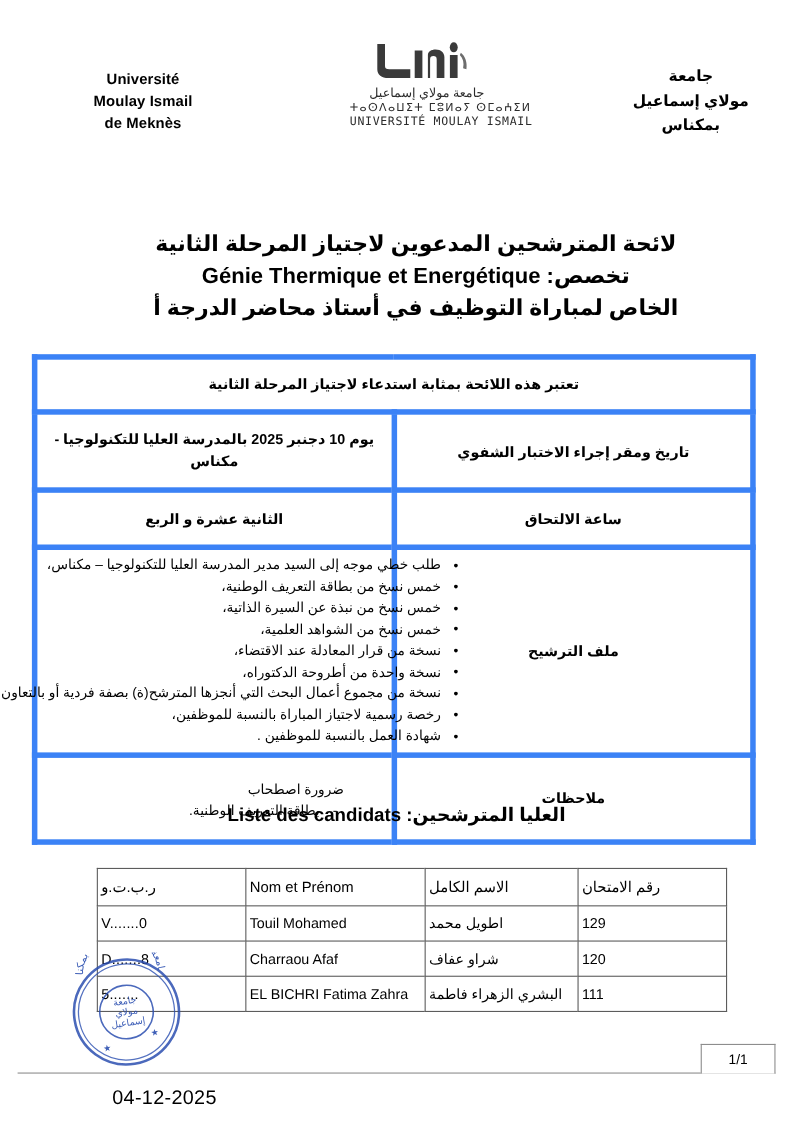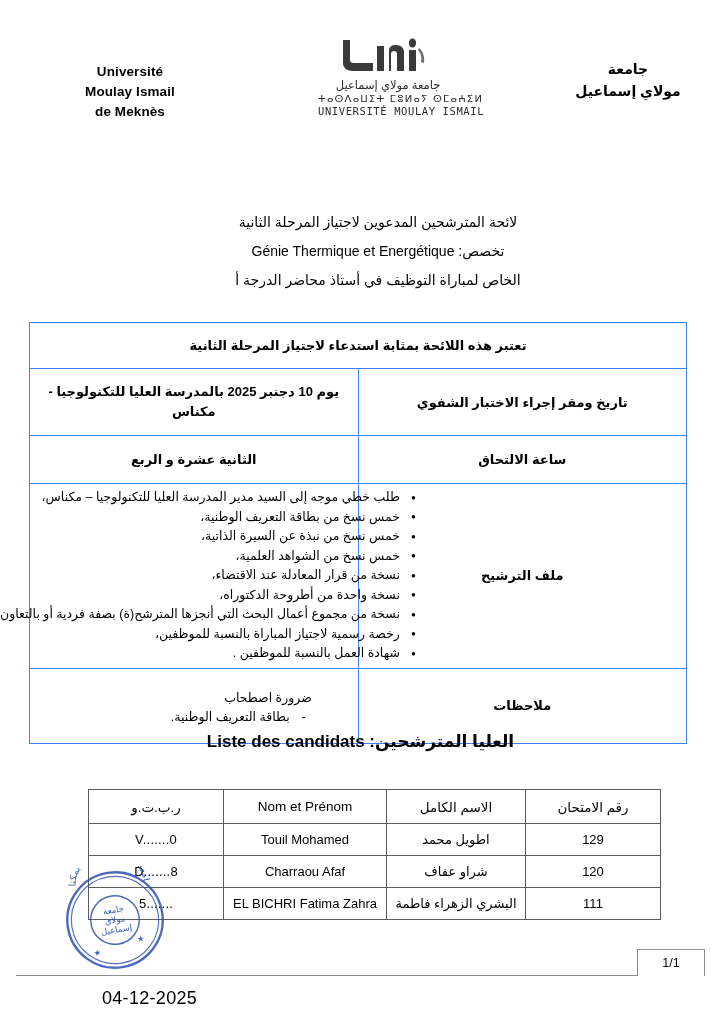--- a/index.html
+++ b/index.html
@@ -92,43 +92,43 @@
   
   .title-block {
     position: absolute;
     top: 208px;
     left: 0;
     width: 721px;
     text-align: center;
   }
   .title-line {
     direction: rtl;
-    font-weight: normal;
-    font-size: 14px;
+    font-weight: bold;
+    font-size: 20px;
     line-height: 29px;
     white-space: nowrap;
     padding-left: 35px;
   }
   .title-line.mixed {
     direction: rtl;
     unicode-bidi: plaintext;
   }
 
   
   .info-table {
     position: absolute;
     left: 29px;
     top: 322px;
     width: 658px;
     border-collapse: collapse;
     direction: rtl;
     table-layout: fixed;
   }
   .info-table td {
-    border: 1px solid #3b82f6;
+    border: 5px solid #3b82f6;
     padding: 0;
     vertical-align: middle;
   }
   .info-banner {
     text-align: center;
     font-weight: bold;
     font-size: 13px;
     height: 45px;
     padding: 0 8px !important;
   }
@@ -220,21 +220,21 @@
     left: 88px;
     top: 789px;
     width: 544px;
     border-collapse: collapse;
     direction: rtl;
     table-layout: fixed;
   }
   .cand-table th,
   .cand-table td {
     border: 1px solid #5c5c5c;
-    text-align: center;
+    text-align: left;
     font-size: 13px;
     font-weight: normal;
     height: 29px;
     padding: 1px 3px;
   }
   .cand-table thead th { font-size: 13.5px; height: 31px; }
   .col-num   { width: 128px; }
   .col-arname{ width: 132px; }
   .col-frname{ width: 156px; }
   .col-cin   { width: 128px; }
@@ -304,20 +304,21 @@
       <path d="M86 12 C90 15 92 21 91 27 L88 26 C89 21 88 17 85 14 Z" fill="#6d6d6d"></path>
     </svg>
     <div class="logo-ar">جامعة مولاي إسماعيل</div>
     <div class="logo-tif">ⵜⴰⵙⴷⴰⵡⵉⵜ ⵎⵓⵍⴰⵢ ⵙⵎⴰⵄⵉⵍ</div>
     <div class="logo-lat">UNIVERSITÉ MOULAY ISMAIL</div>
   </div>
 
   <div class="hdr-right">
     <div>جامعة</div>
     <div>مولاي إسماعيل</div>
+    <div>بمكناس</div>
   </div>
 </div>
 
 <div class="title-block">
   <div class="title-line">لائحة المترشحين المدعوين لاجتياز المرحلة الثانية</div>
   <div class="title-line mixed">تخصص: Génie Thermique et Energétique</div>
   <div class="title-line">الخاص لمباراة التوظيف في أستاذ محاضر الدرجة أ</div>
 </div>
 
 <table class="info-table">

